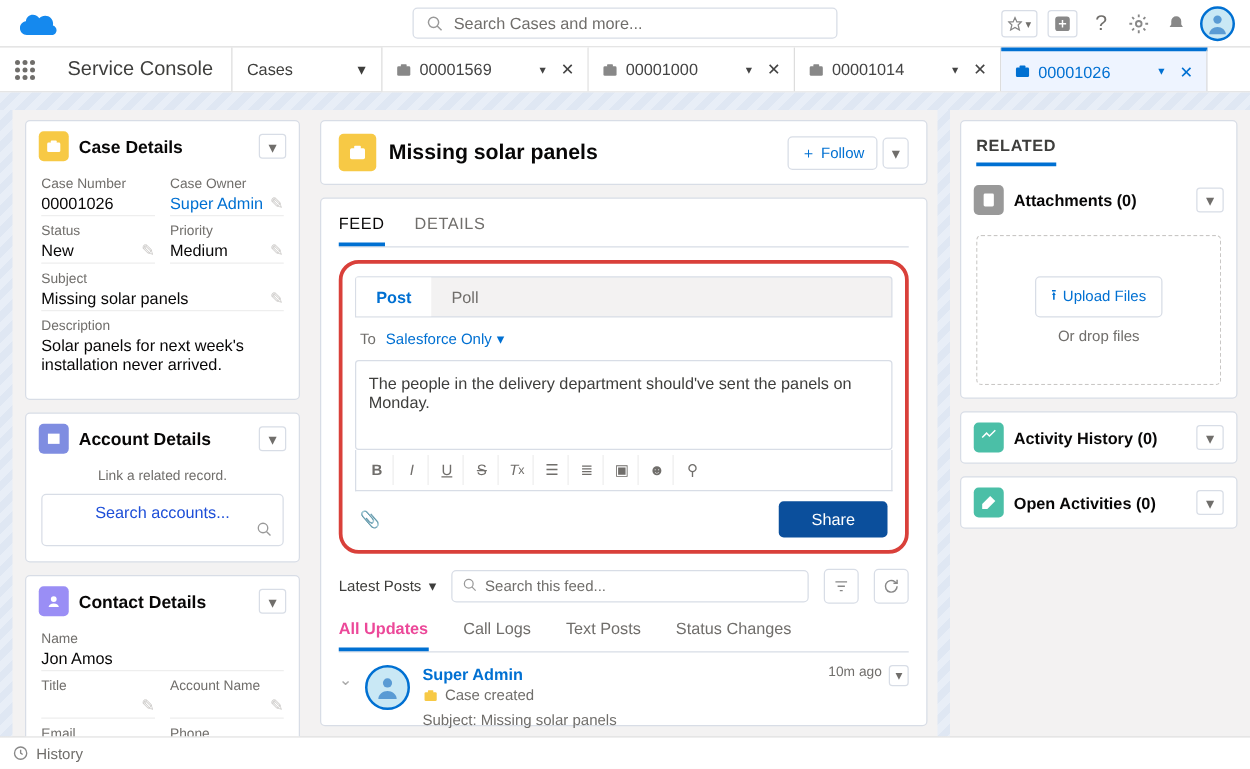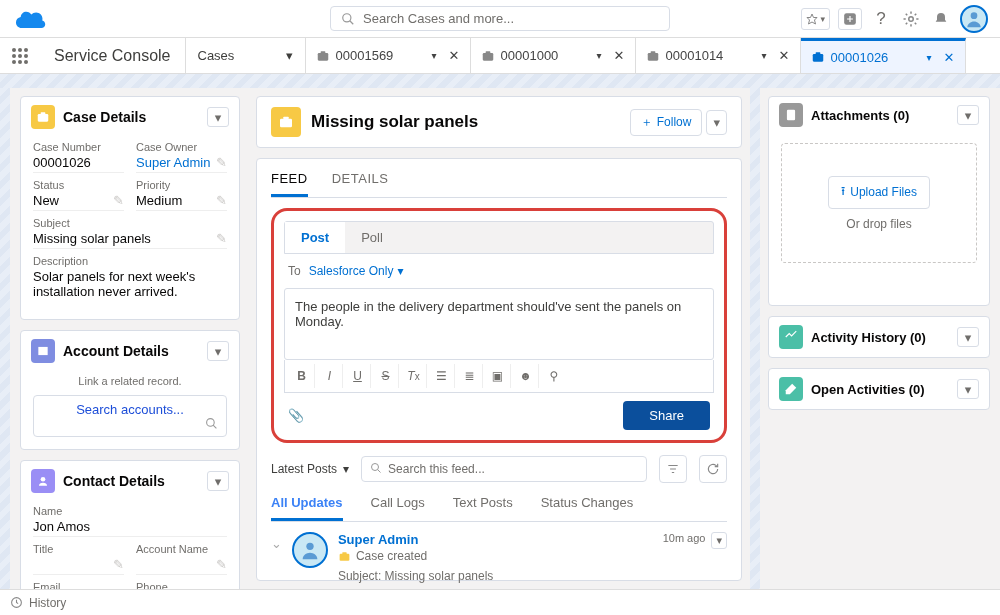--- a/index.html
+++ b/index.html
@@ -79,21 +79,21 @@
 .compose-actions { display:flex; align-items:center; padding:8px 4px 0; }
 .share-btn { margin-left:auto; background:#0b4f9c; color:#fff; border-radius:4px; padding:7px 26px; font-size:13px; }
 
 .feed-ctrls { display:flex; align-items:center; gap:12px; margin-top:12px; }
 .sort-lbl { display:flex; align-items:center; gap:6px; font-size:12px; color:#3e3e3c; }
 .feedsearch { flex:1; display:flex; align-items:flex-start; border:1px solid #d8dde6; border-radius:4px; padding:5px 8px; color:#706e6b; font-size:12px; gap:6px; }
 .sq-btn { width:28px; height:28px; border:1px solid #d8dde6; border-radius:4px; display:flex; align-items:center; justify-content:center; color:#706e6b; }
 
 .filter-tabs { display:flex; gap:28px; border-bottom:1px solid #d8dde6; margin-top:12px; }
 .filter-tab { padding-bottom:8px; font-size:13px; color:#706e6b; }
-.filter-tab.active { color:#3b82f6; font-weight:600; border-bottom:3px solid #0070d2; }
+.filter-tab.active { color:#ec4899; font-weight:600; border-bottom:3px solid #0070d2; }
 
 .feed-item { display:flex; padding:10px 0; gap:10px; }
 .feed-item .expand { color:#aaa; margin-top:4px; }
 .feed-avatar { width:36px; height:36px; border-radius:50%; background:#c9e8f5; border:2px solid #0070d2; display:flex; align-items:center; justify-content:center; flex-shrink:0; }
 .feed-body .author { color:#0070d2; font-weight:600; font-size:13px; }
 .feed-body .line2 { display:flex; align-items:center; gap:5px; font-size:12px; color:#706e6b; margin-top:2px; }
 .feed-body .subj { font-size:12px; color:#706e6b; margin-top:6px; }
 .feed-meta { margin-left:auto; display:flex; align-items:flex-start; gap:6px; font-size:11px; color:#706e6b; }
 
 
@@ -470,20 +470,21 @@
           <div class="drop" style="border:1px solid #d8dde6;border-radius:3px;padding:1px 4px;">▾</div>
         </div>
       </div>
     </div>
   </div>
 
   <div class="rightband"></div>
 
   <div class="col-right">
     <div class="card" style="min-height:210px;">
+      <div class="related-hd"><span class="related-tab">RELATED</span></div>
       <div class="card-hd" style="padding-top:6px;">
         <div class="ico" style="background:#999;">
             <svg width="14" height="14" viewBox="0 0 24 24">
               <rect x="5" y="3" width="14" height="18" rx="2" fill="#fff"></rect>
             </svg>
           </div>
         <div class="ttl" style="font-size:13px;">Attachments (0)</div>
         <div class="drop">▾</div>
       </div>
       <div class="upload-zone">

